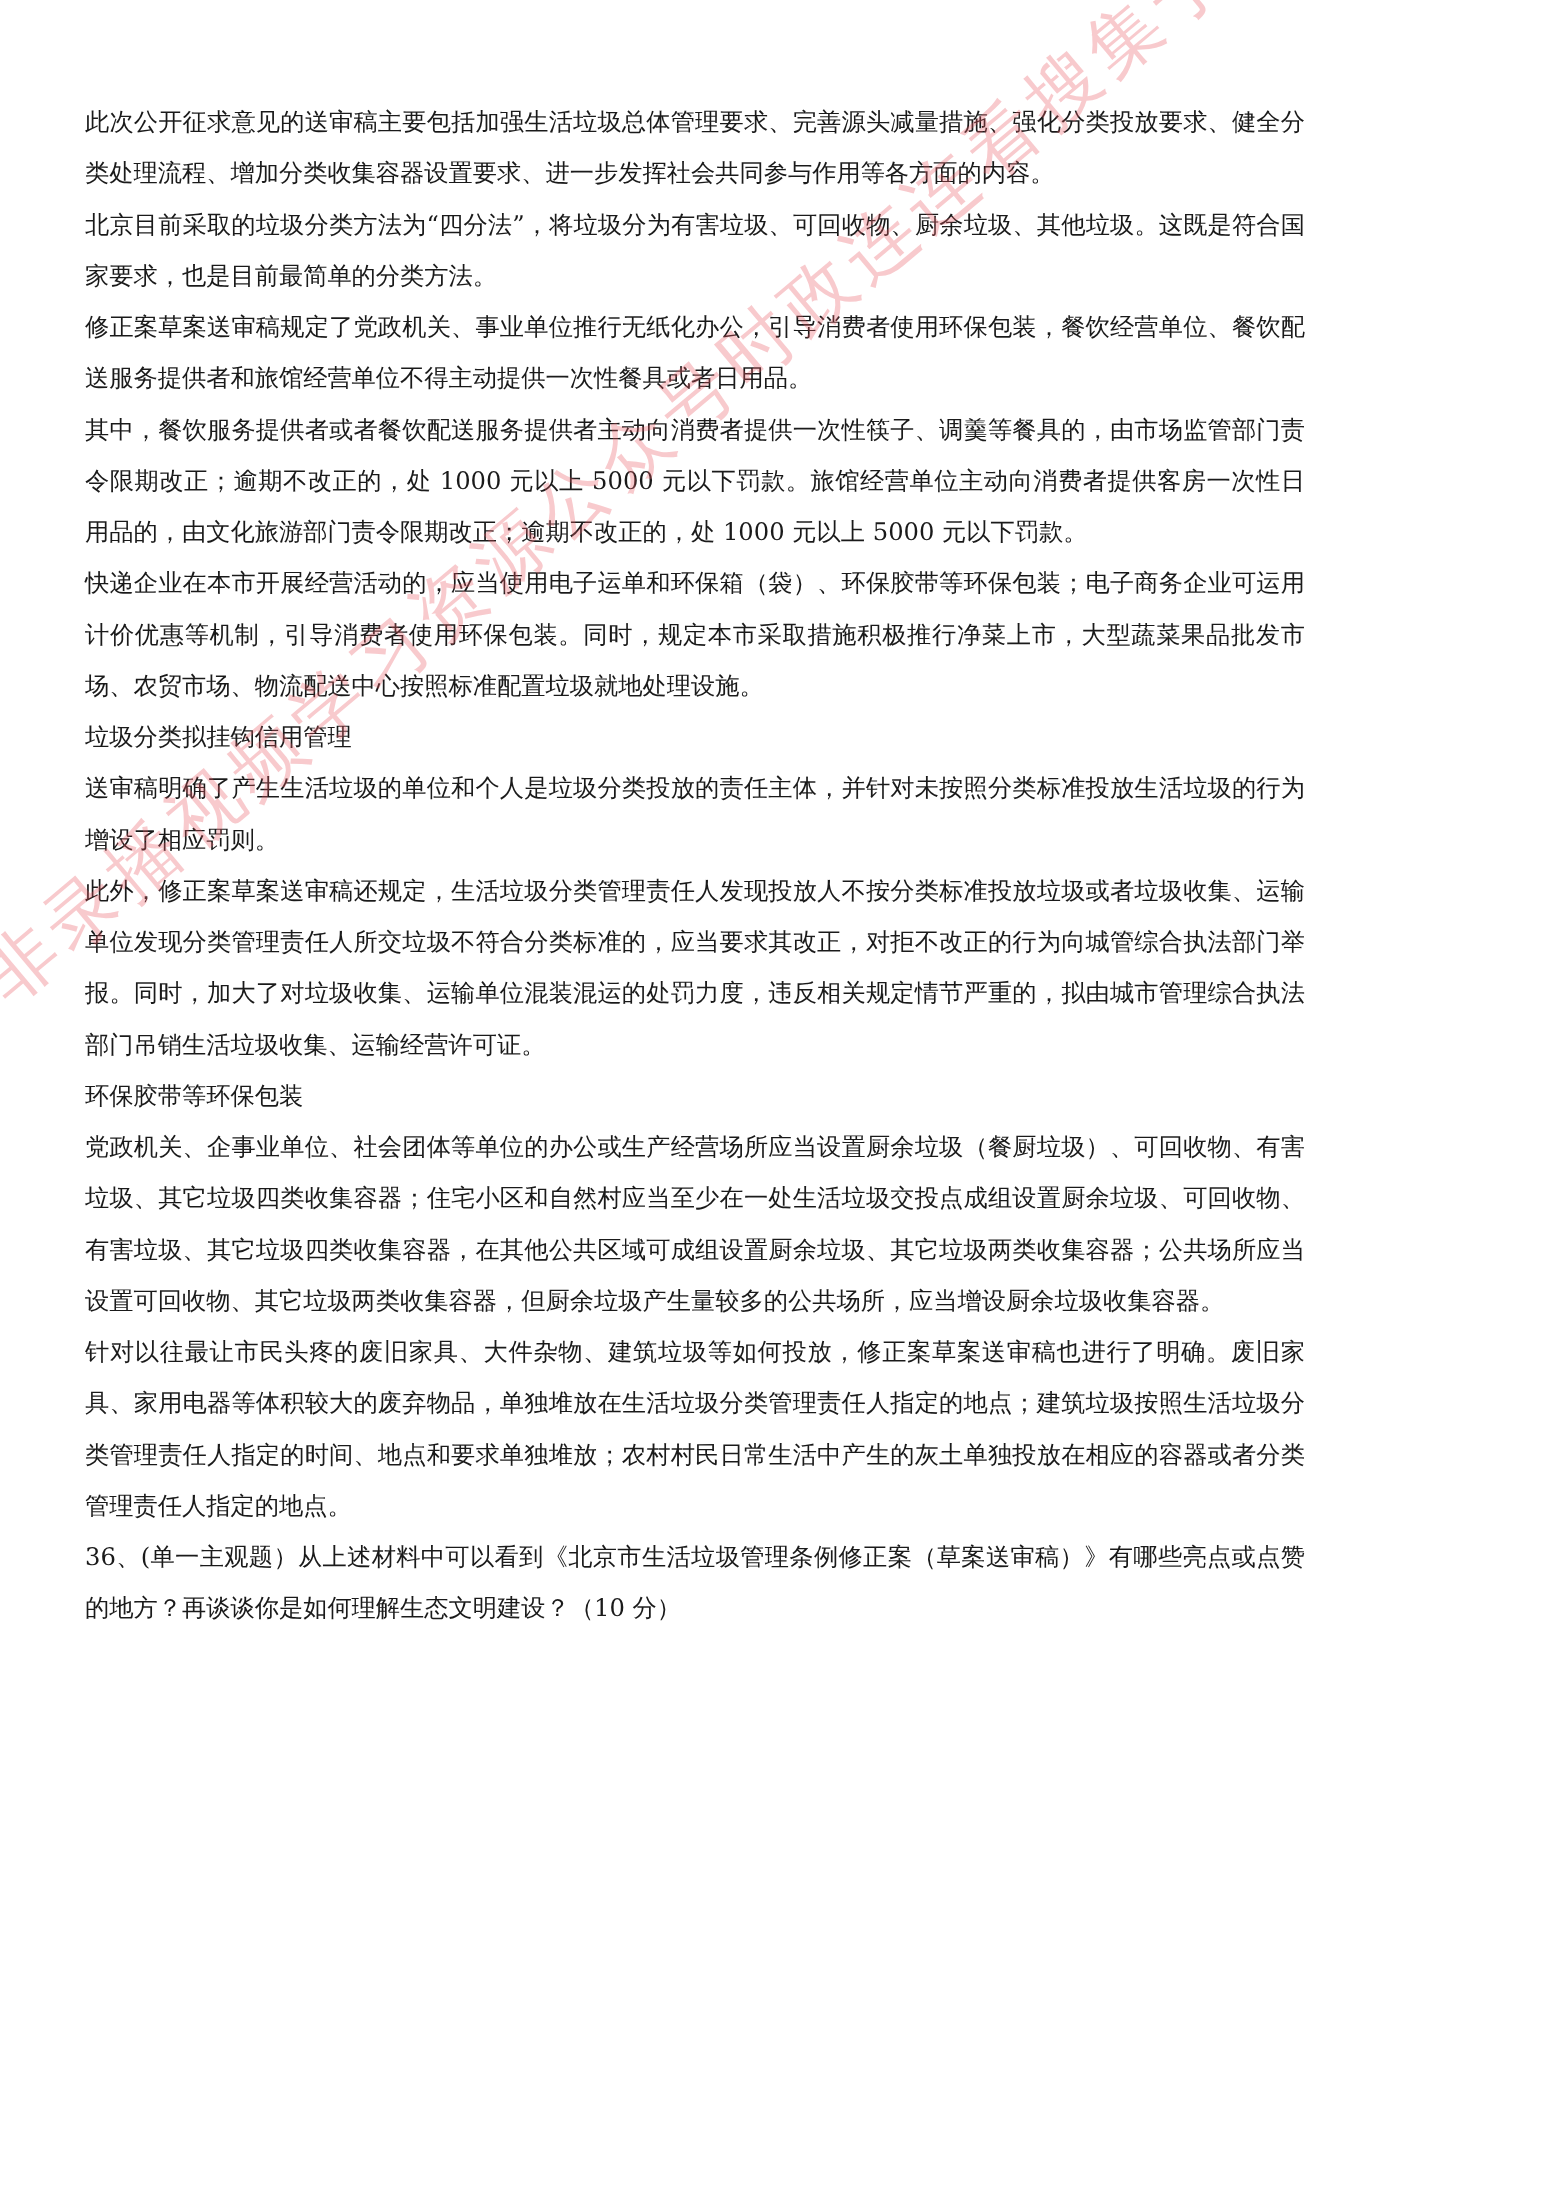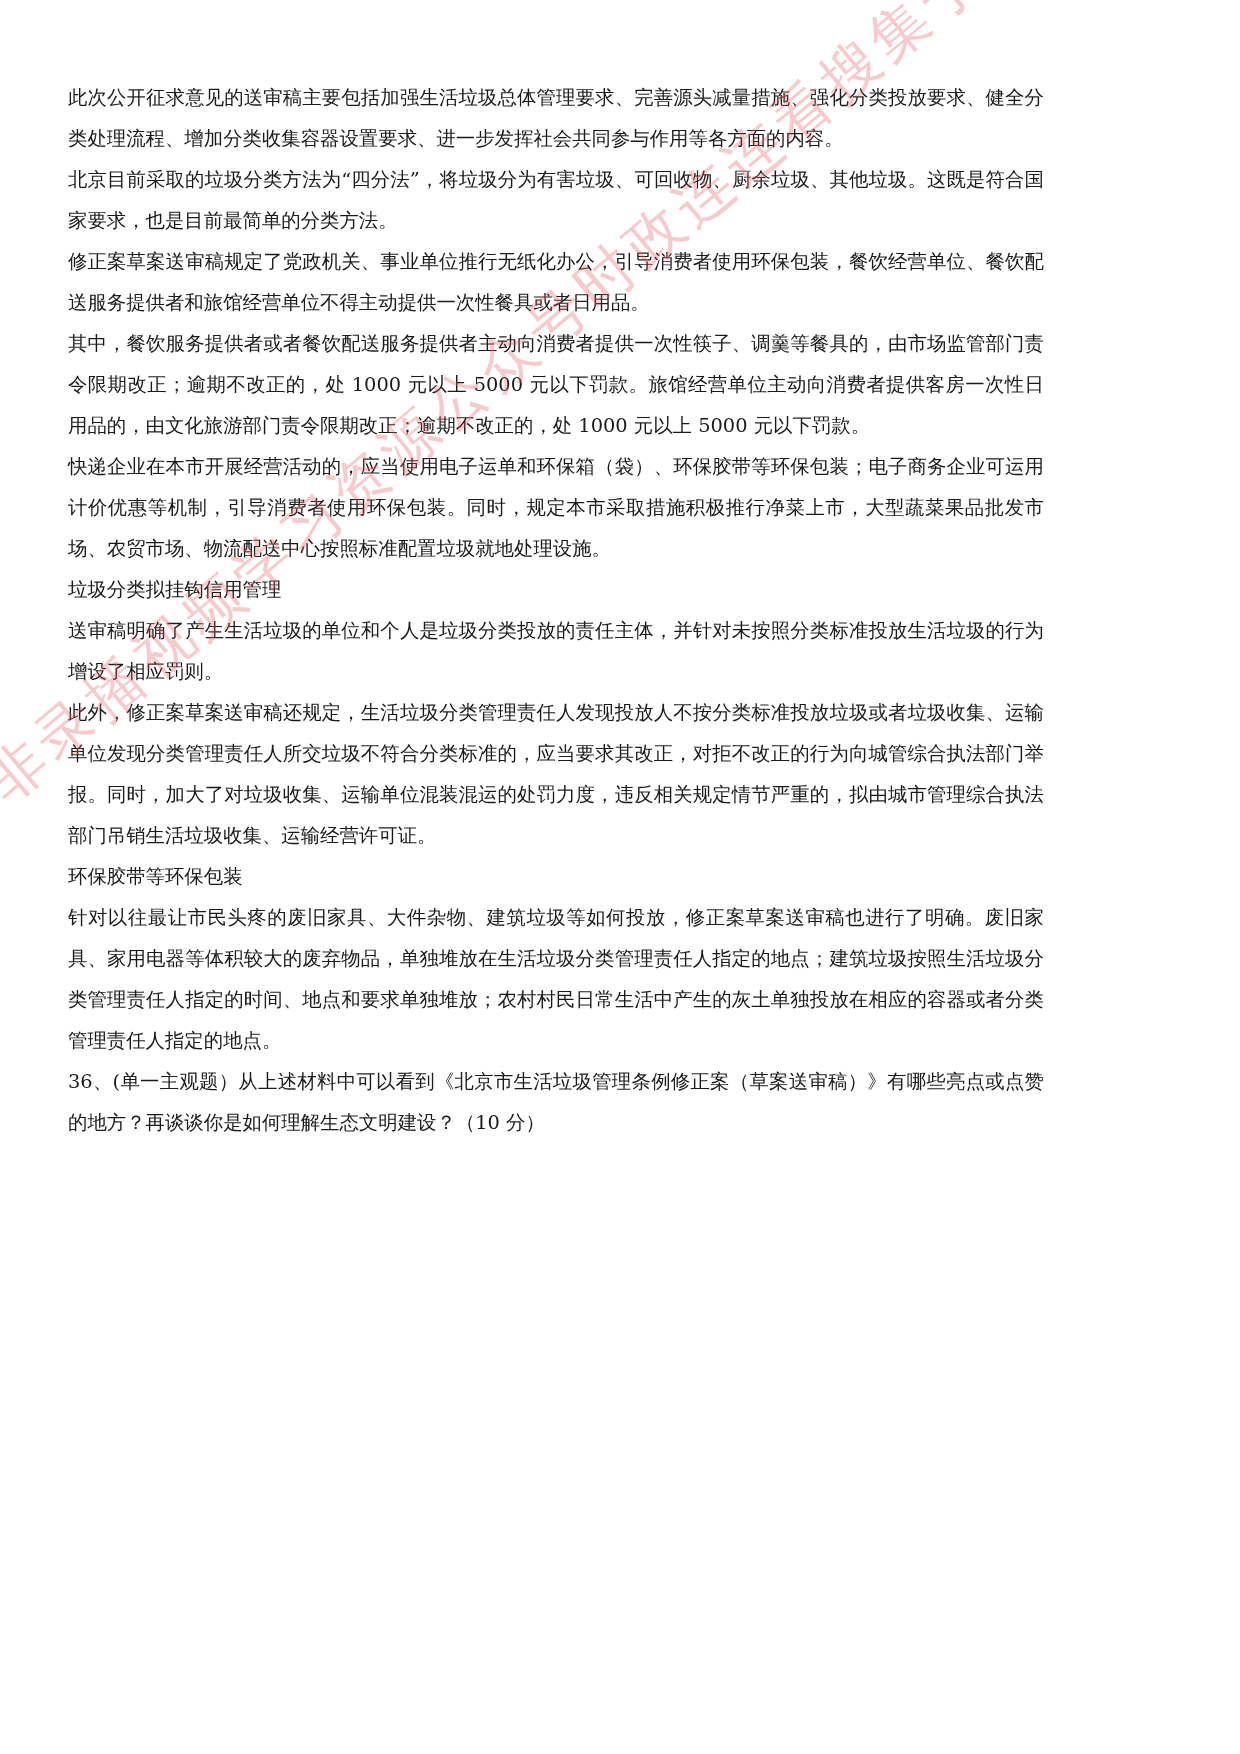--- a/index.html
+++ b/index.html
@@ -33,17 +33,18 @@
   <div class="content">
     <p>此次公开征求意见的送审稿主要包括加强生活垃圾总体管理要求、完善源头减量措施、强化分类投放要求、健全分类处理流程、增加分类收集容器设置要求、进一步发挥社会共同参与作用等各方面的内容。</p>
     <p>北京目前采取的垃圾分类方法为“四分法”，将垃圾分为有害垃圾、可回收物、厨余垃圾、其他垃圾。这既是符合国家要求，也是目前最简单的分类方法。</p>
     <p>修正案草案送审稿规定了党政机关、事业单位推行无纸化办公，引导消费者使用环保包装，餐饮经营单位、餐饮配送服务提供者和旅馆经营单位不得主动提供一次性餐具或者日用品。</p>
     <p>其中，餐饮服务提供者或者餐饮配送服务提供者主动向消费者提供一次性筷子、调羹等餐具的，由市场监管部门责令限期改正；逾期不改正的，处 1000 元以上 5000 元以下罚款。旅馆经营单位主动向消费者提供客房一次性日用品的，由文化旅游部门责令限期改正；逾期不改正的，处 1000 元以上 5000 元以下罚款。</p>
     <p>快递企业在本市开展经营活动的，应当使用电子运单和环保箱（袋）、环保胶带等环保包装；电子商务企业可运用计价优惠等机制，引导消费者使用环保包装。同时，规定本市采取措施积极推行净菜上市，大型蔬菜果品批发市场、农贸市场、物流配送中心按照标准配置垃圾就地处理设施。</p>
     <p>垃圾分类拟挂钩信用管理</p>
     <p>送审稿明确了产生生活垃圾的单位和个人是垃圾分类投放的责任主体，并针对未按照分类标准投放生活垃圾的行为增设了相应罚则。</p>
     <p>此外，修正案草案送审稿还规定，生活垃圾分类管理责任人发现投放人不按分类标准投放垃圾或者垃圾收集、运输单位发现分类管理责任人所交垃圾不符合分类标准的，应当要求其改正，对拒不改正的行为向城管综合执法部门举报。同时，加大了对垃圾收集、运输单位混装混运的处罚力度，违反相关规定情节严重的，拟由城市管理综合执法部门吊销生活垃圾收集、运输经营许可证。</p>
     <p>环保胶带等环保包装</p>
+    <p>党政机关、企事业单位、社会团体等单位的办公或生产经营场所应当设置厨余垃圾（餐厨垃圾）、可回收物、有害垃圾、其它垃圾四类收集容器；住宅小区和自然村应当至少在一处生活垃圾交投点成组设置厨余垃圾、可回收物、有害垃圾、其它垃圾四类收集容器，在其他公共区域可成组设置厨余垃圾、其它垃圾两类收集容器；公共场所应当设置可回收物、其它垃圾两类收集容器，但厨余垃圾产生量较多的公共场所，应当增设厨余垃圾收集容器。</p>
     <p>针对以往最让市民头疼的废旧家具、大件杂物、建筑垃圾等如何投放，修正案草案送审稿也进行了明确。废旧家具、家用电器等体积较大的废弃物品，单独堆放在生活垃圾分类管理责任人指定的地点；建筑垃圾按照生活垃圾分类管理责任人指定的时间、地点和要求单独堆放；农村村民日常生活中产生的灰土单独投放在相应的容器或者分类管理责任人指定的地点。</p>
     <p>36、(单一主观题）从上述材料中可以看到《北京市生活垃圾管理条例修正案（草案送审稿）》有哪些亮点或点赞的地方？再谈谈你是如何理解生态文明建设？（10 分）</p>
   </div>
   <div class="watermark">非录播视频学习资源公众号时政连连看搜集于网络</div>
 </div>
 
 </body></html>

